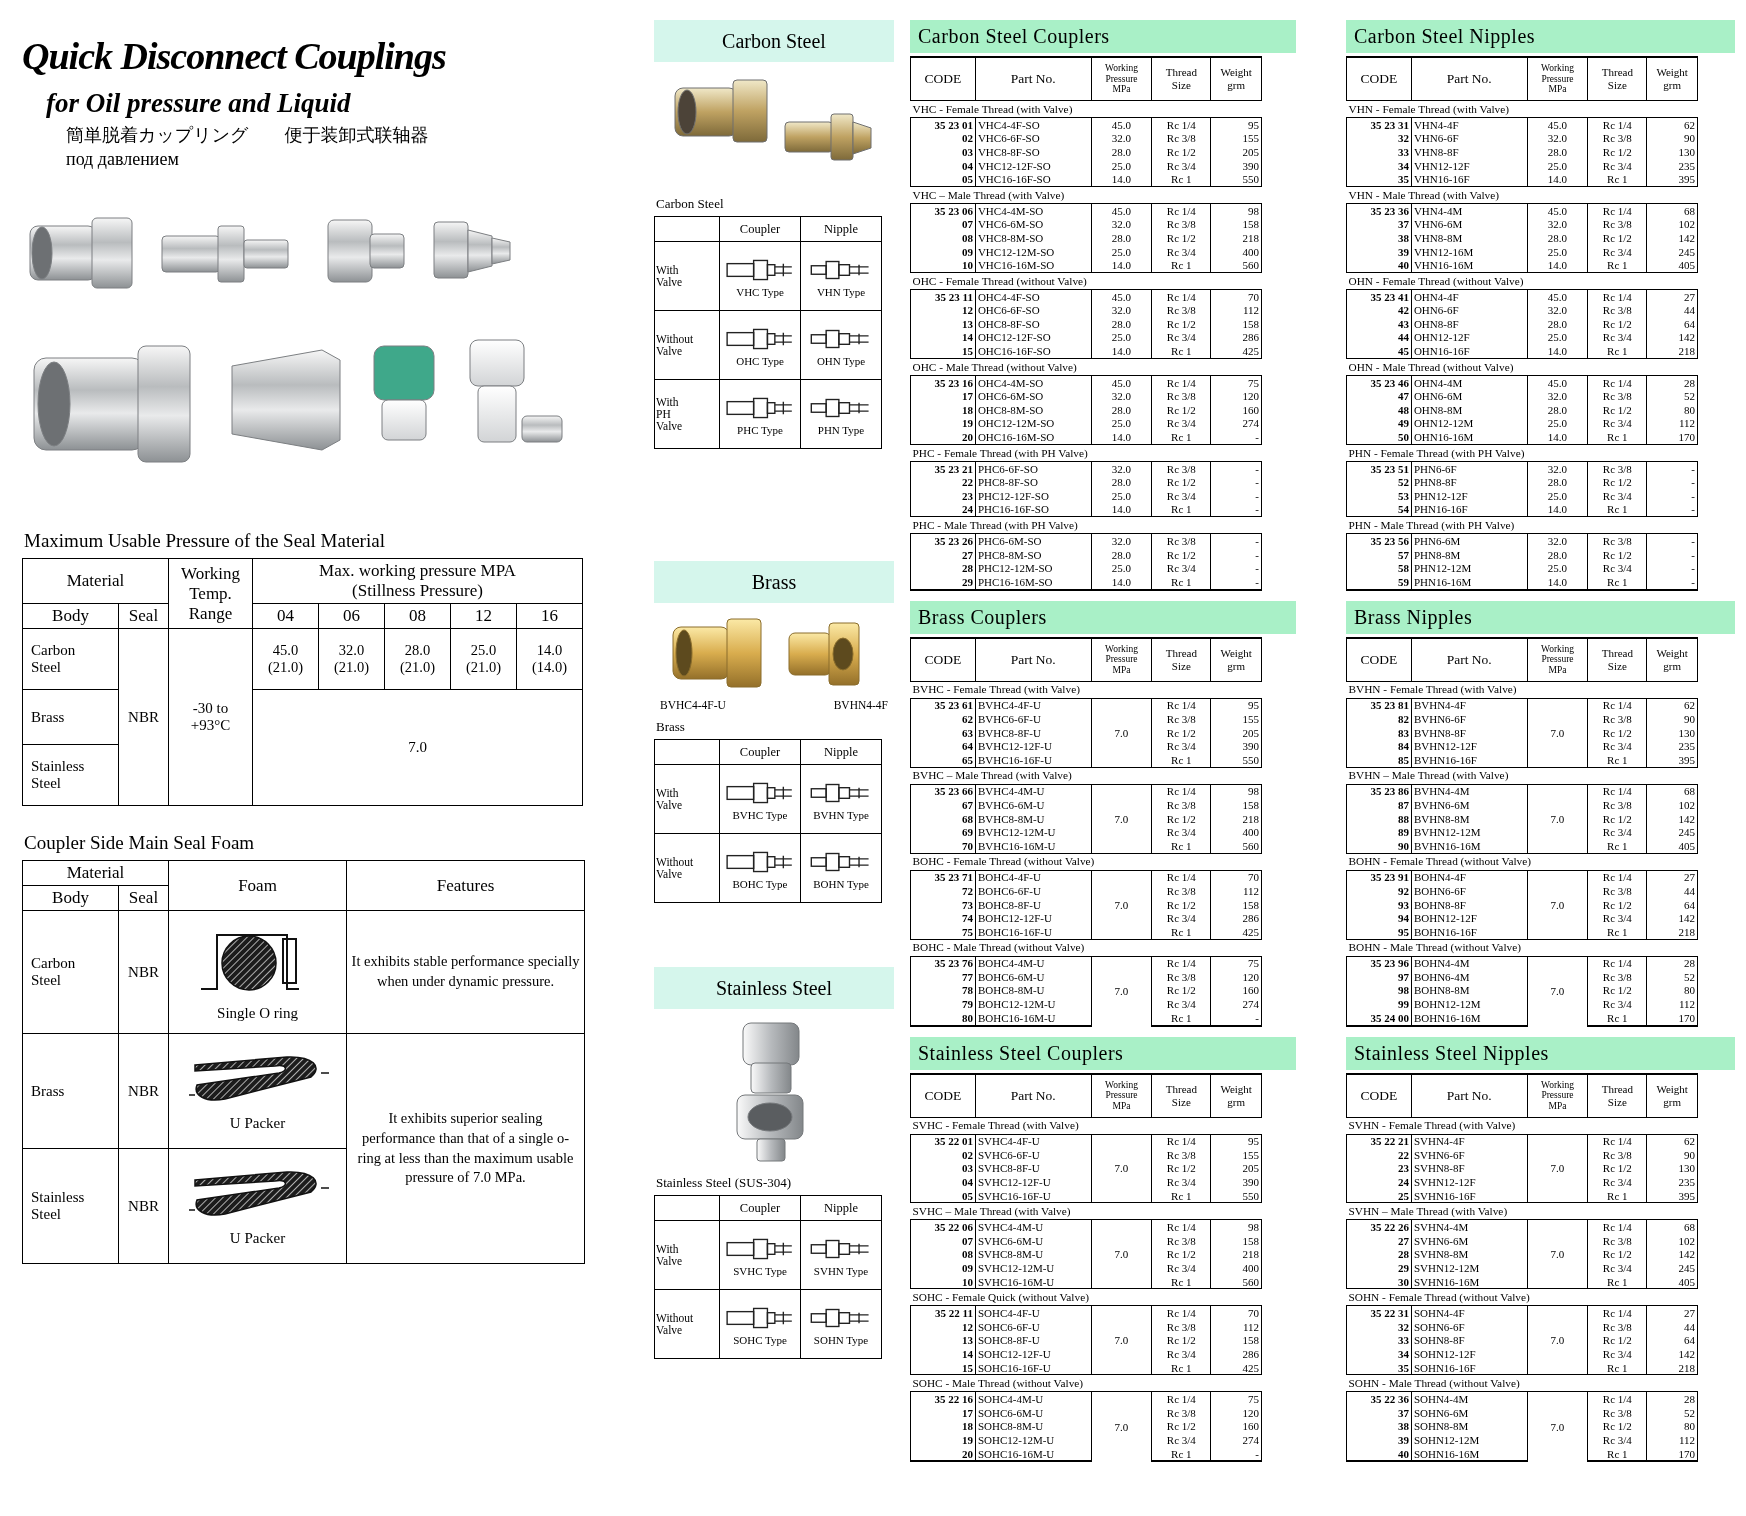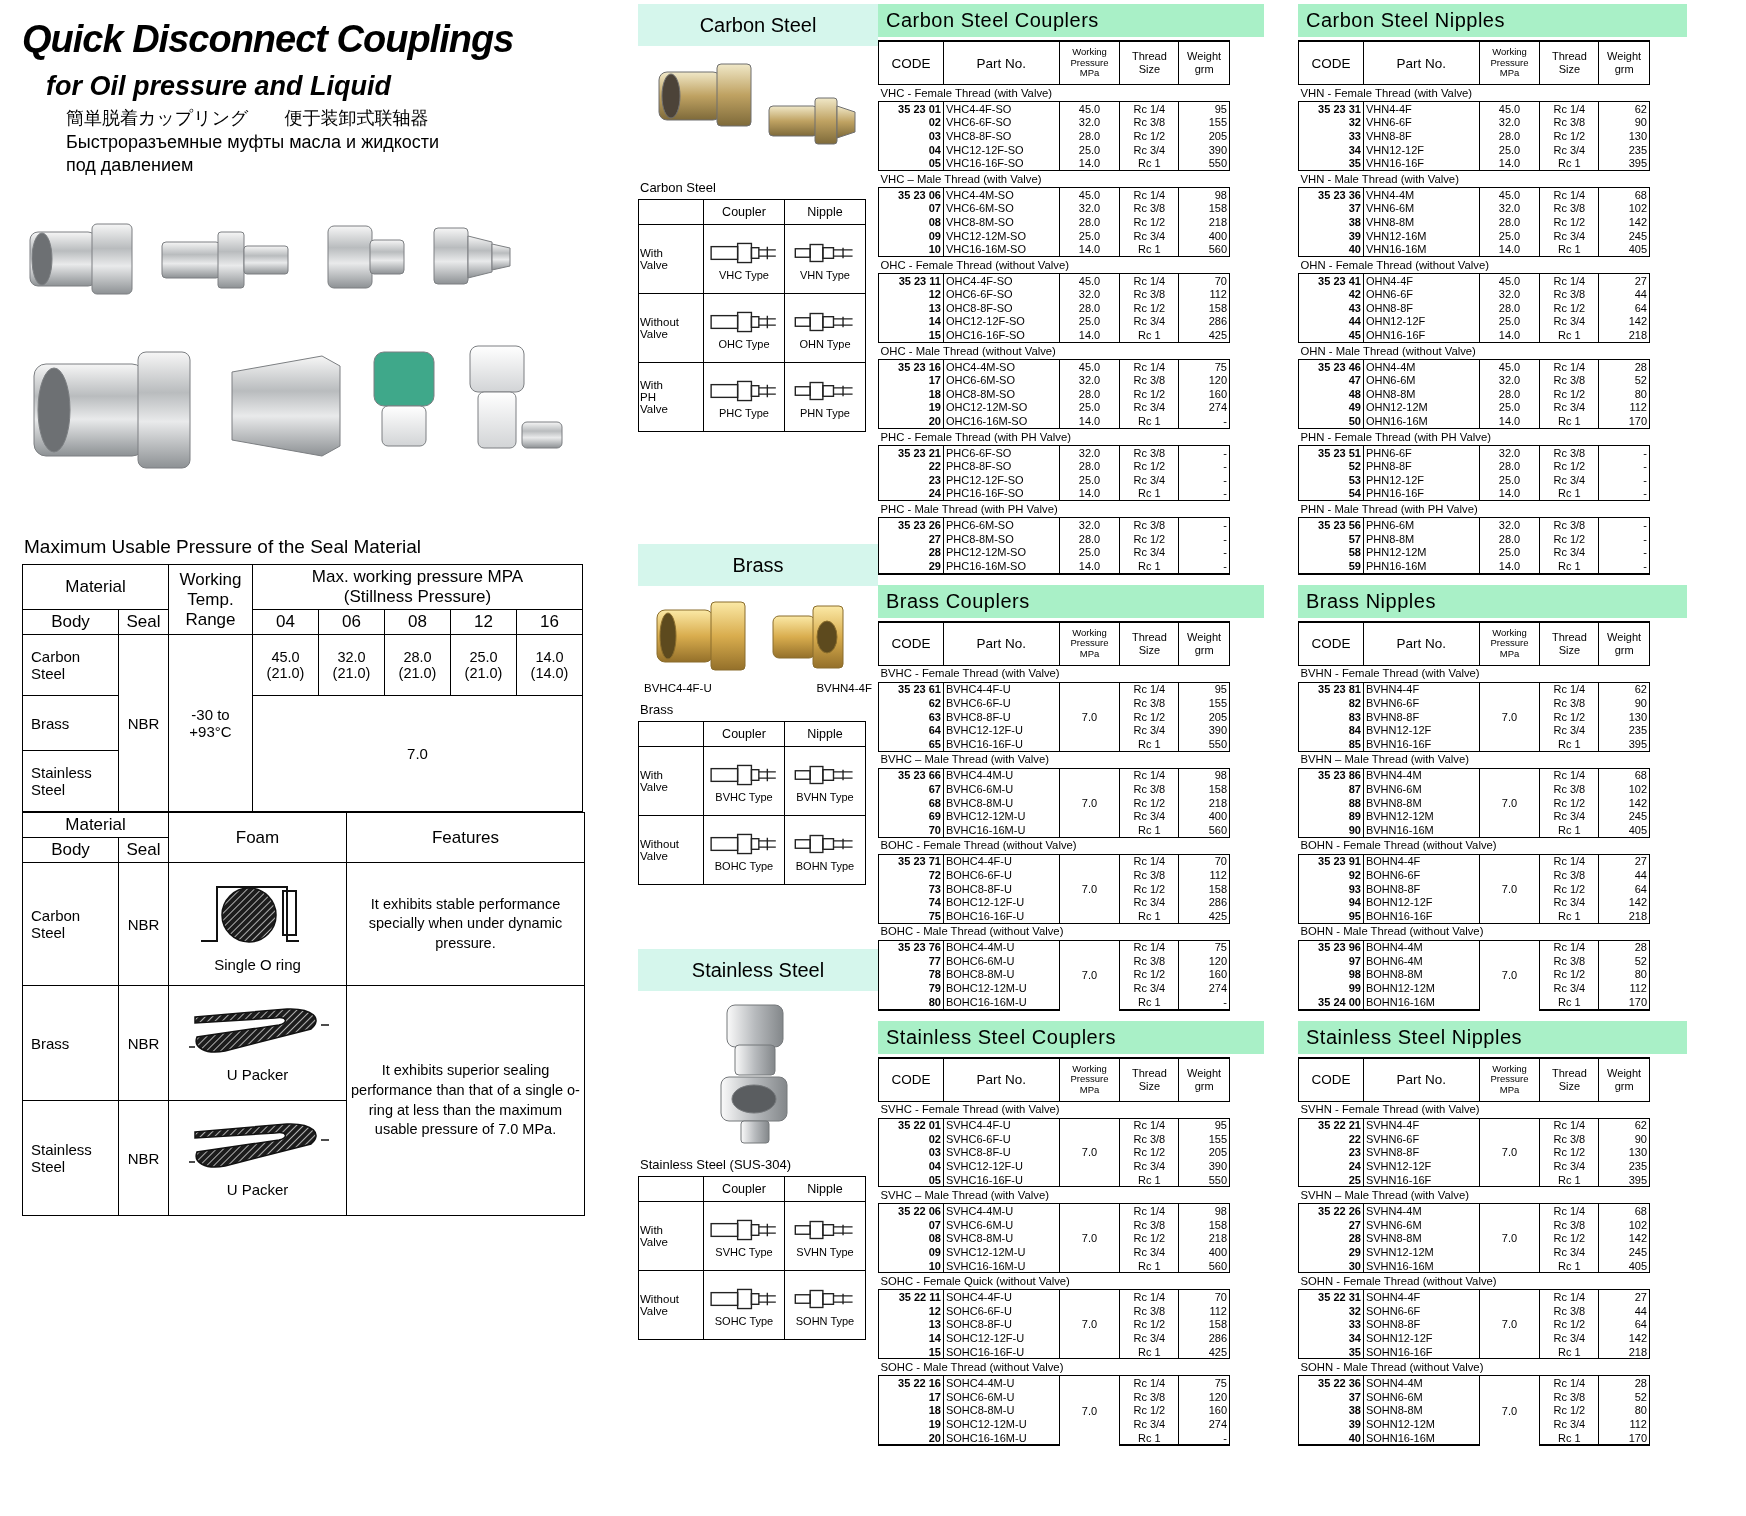--- a/index.html
+++ b/index.html
@@ -1,17 +1,17 @@
 <!DOCTYPE html>
 <html><head>
 <meta charset="utf-8">
 <style>
   html,body{margin:0;padding:0;background:#fff;}
   body{width:1746px;height:1516px;overflow:hidden;font-family:"Liberation Sans",sans-serif;color:#000;}
-  .page{display:grid;grid-template-columns:630px 240px 420px 424px;gap:0 0;padding:4px 4px 0 8px;}
+  .page{display:grid;grid-template-columns:630px 240px 420px 424px;gap:0 16px;padding:20px 4px 0 8px;font-family:Liberation Serif, serif;}
 
   
   .col-left{padding-left:14px;}
   .title{font-style:italic;font-weight:bold;font-size:38px;margin:14px 0 2px 0;letter-spacing:-1px;}
   .subtitle{font-style:italic;font-weight:bold;font-size:27px;margin:10px 0 4px 24px;}
   .trans{font-size:18px;margin:2px 0 2px 44px;}
   .photo-collage{margin:6px 0 4px 0;}
   .lh3{font-size:19px;font-weight:normal;margin:14px 0 6px 2px;}
   table.ltable{border-collapse:collapse;table-layout:fixed;}
   table.ltable th,table.ltable td{border:1.5px solid #000;padding:2px 4px;text-align:center;vertical-align:middle;}
@@ -60,21 +60,20 @@
 </style>
 </head>
 <body>
 
 <div class="page">
 
   <div class="col-left">
     <div class="title">Quick Disconnect Couplings</div>
     <div class="subtitle">for Oil pressure and Liquid</div>
     <div class="trans">簡単脱着カップリング　　便于装卸式联轴器</div>
-    <div class="trans">Быстроразъемные муфты масла и жидкости</div>
     <div class="trans">под давлением</div>
 
     
     <svg class="photo-collage" width="600" height="330" viewBox="0 0 600 330">
       <defs>
         <linearGradient id="met" x1="0" y1="0" x2="0" y2="1">
           <stop offset="0" stop-color="#f6f6f6"></stop>
             <stop offset="0.35" stop-color="#b9bcbe"></stop>
             <stop offset="0.6" stop-color="#e9eaeb"></stop>
             <stop offset="1" stop-color="#8d9194"></stop>
@@ -172,20 +171,21 @@
         <td style="text-align:left;padding-left:8px;height:50px;">Brass</td>
         <td colspan="5" rowspan="2">7.0</td>
       </tr>
       <tr>
         <td class="pre" style="text-align:left;padding-left:8px;height:56px;">Stainless
 Steel</td>
       </tr>
     </tbody>
       </table>
 
+    <div class="lh3" style="margin-top:26px;">Coupler Side Main Seal Foam</div>
     <table class="ltable">
       <colgroup>
           <col style="width:96px">
           <col style="width:50px">
           <col style="width:178px">
           <col style="width:238px">
         </colgroup>
       <tbody>
           <tr>
         <th colspan="2" class="big">Material</th>

